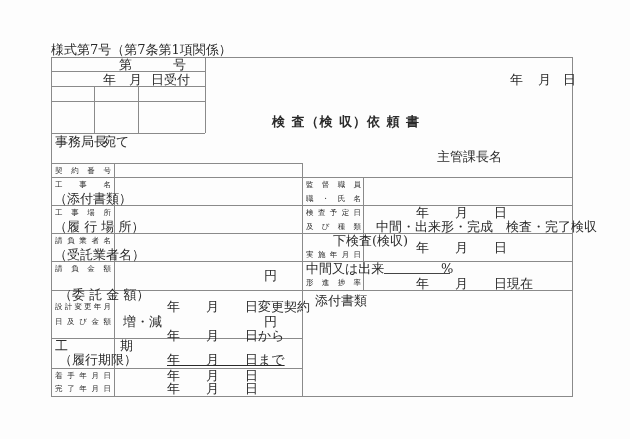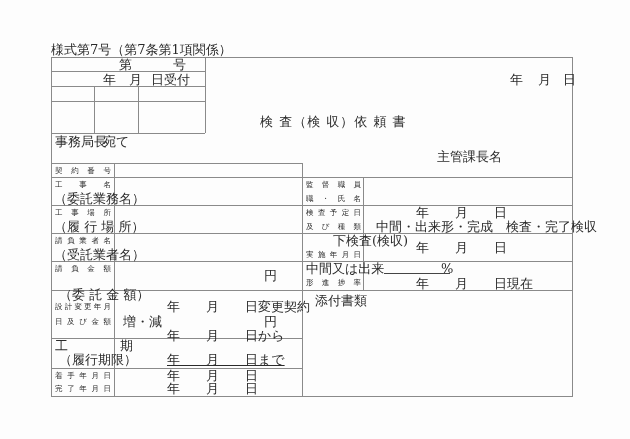--- a/index.html
+++ b/index.html
@@ -35,21 +35,21 @@
 <div class="t" style="left:103px;top:75px;">年</div>
 <div class="t" style="left:129px;top:75px;">月</div>
 <div class="t" style="left:151px;top:75px;">日受付</div>
 <div class="field" style="left:52px;top:102px;width:42px;height:31px;"></div>
 <div class="field" style="left:95px;top:102px;width:43px;height:31px;"></div>
 <div class="field" style="left:139px;top:102px;width:66px;height:31px;"></div>
 
 <div class="t" style="left:510px;top:75px;">年</div>
 <div class="t" style="left:538px;top:75px;">月</div>
 <div class="t" style="left:563px;top:75px;">日</div>
-<div class="t" style="left:260px;top:117px;letter-spacing:1px;">検 査（検 収）依 頼 書</div>
+<div class="t" style="left:272px;top:117px;letter-spacing:1px;font-weight:bold;">検 査（検 収）依 頼 書</div>
 <div class="t" style="left:55px;top:137px;">事務局長</div>
 <div class="t" style="left:103px;top:137px;">宛て</div>
 <div class="t" style="left:437px;top:152px;">主管課長名</div>
 
 <div class="hl" style="left:51px;top:163px;width:251px;"></div>
 <div class="hl" style="left:51px;top:177px;width:522px;"></div>
 <div class="hl" style="left:51px;top:205px;width:522px;"></div>
 <div class="hl" style="left:51px;top:233px;width:522px;"></div>
 <div class="hl" style="left:51px;top:261px;width:522px;"></div>
 <div class="hl" style="left:51px;top:290px;width:522px;"></div>
@@ -64,21 +64,21 @@
     <span>契</span>
     <span>約</span>
     <span>番</span>
     <span>号</span>
   </div>
 <div class="lbl" style="left:55px;top:180px;width:56px;">
     <span>工</span>
     <span>事</span>
     <span>名</span>
   </div>
-<div class="t" style="left:54px;top:194px;">（委託業務名）</div>
+<div class="t" style="left:54px;top:194px;">（添付書類）</div>
 <div class="lbl" style="left:55px;top:208px;width:56px;">
     <span>工</span>
     <span>事</span>
     <span>場</span>
     <span>所</span>
   </div>
 <div class="t" style="left:54px;top:222px;">（履 行 場 所）</div>
 <div class="lbl" style="left:55px;top:236px;width:56px;">
     <span>請</span>
     <span>負</span>

